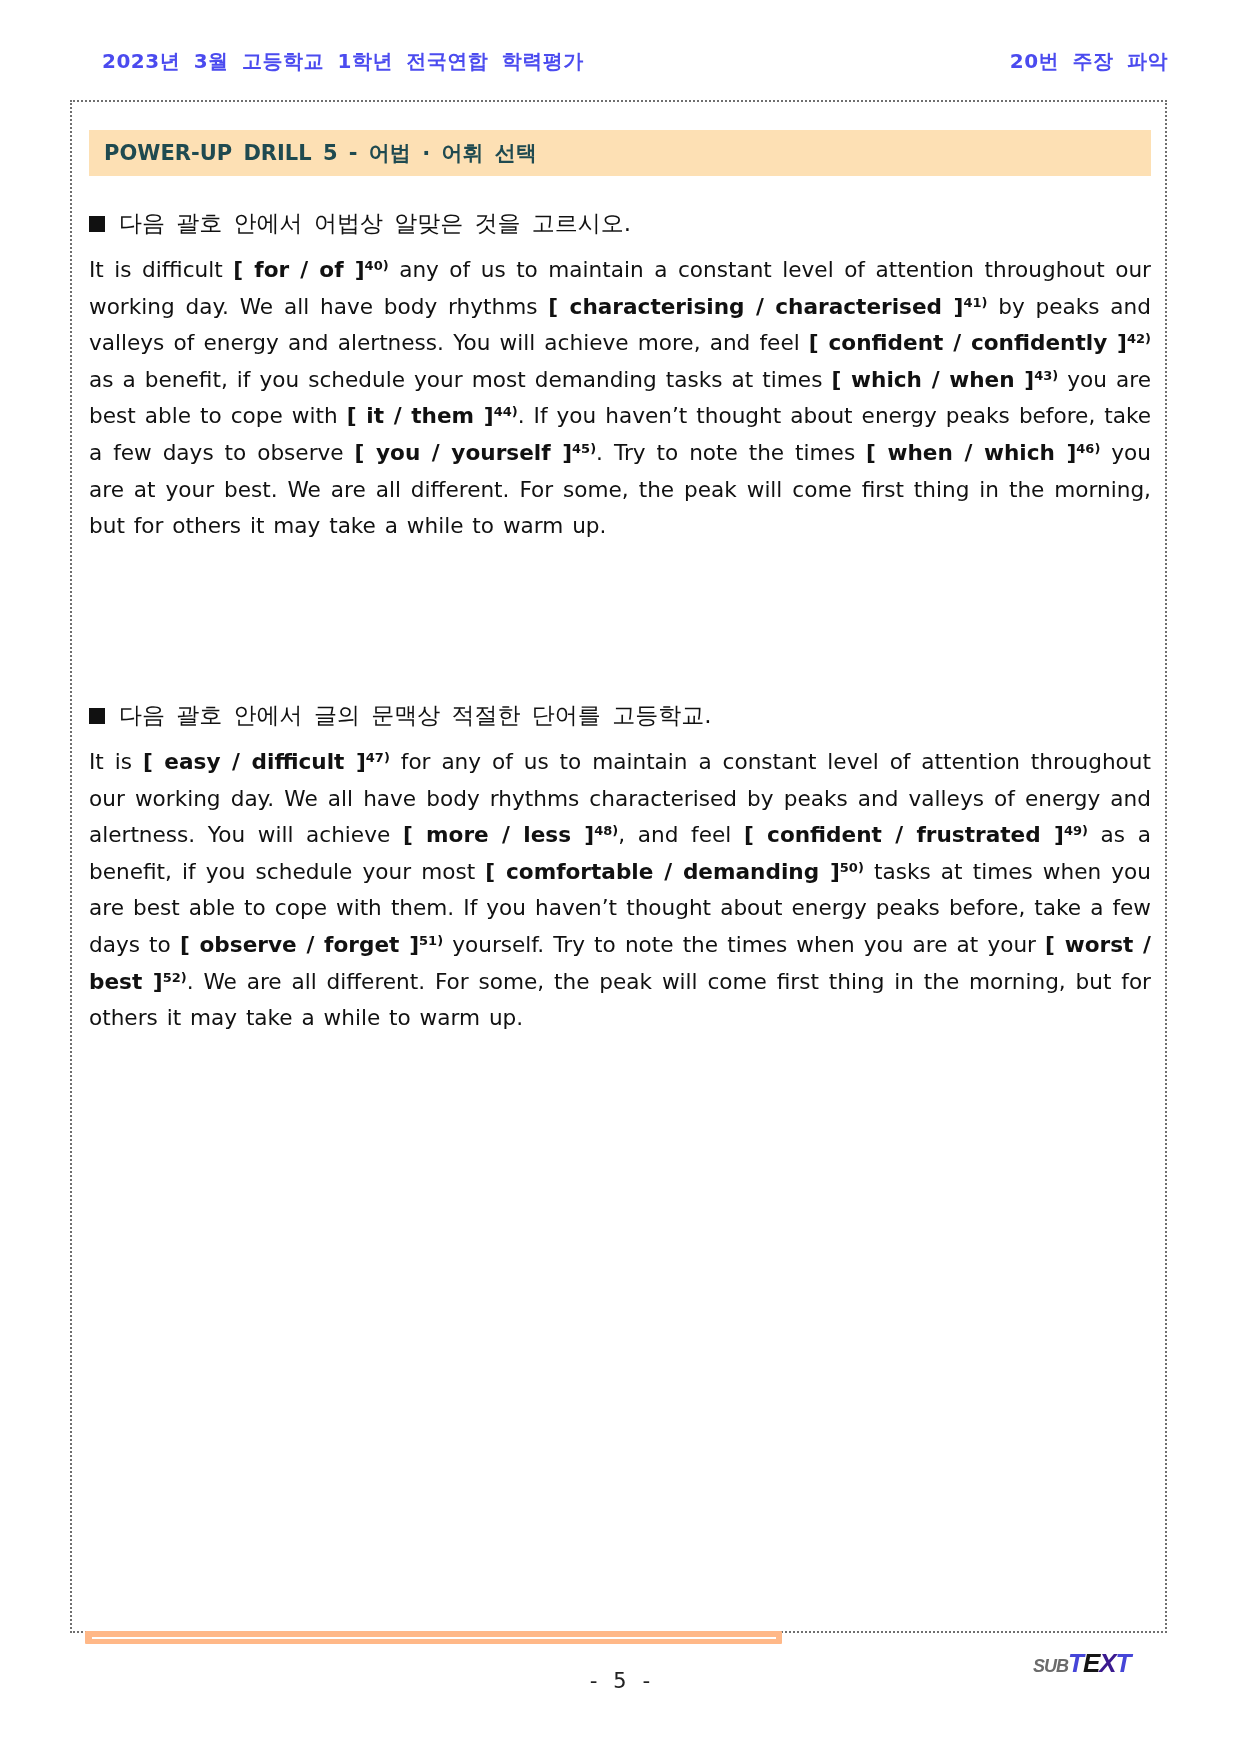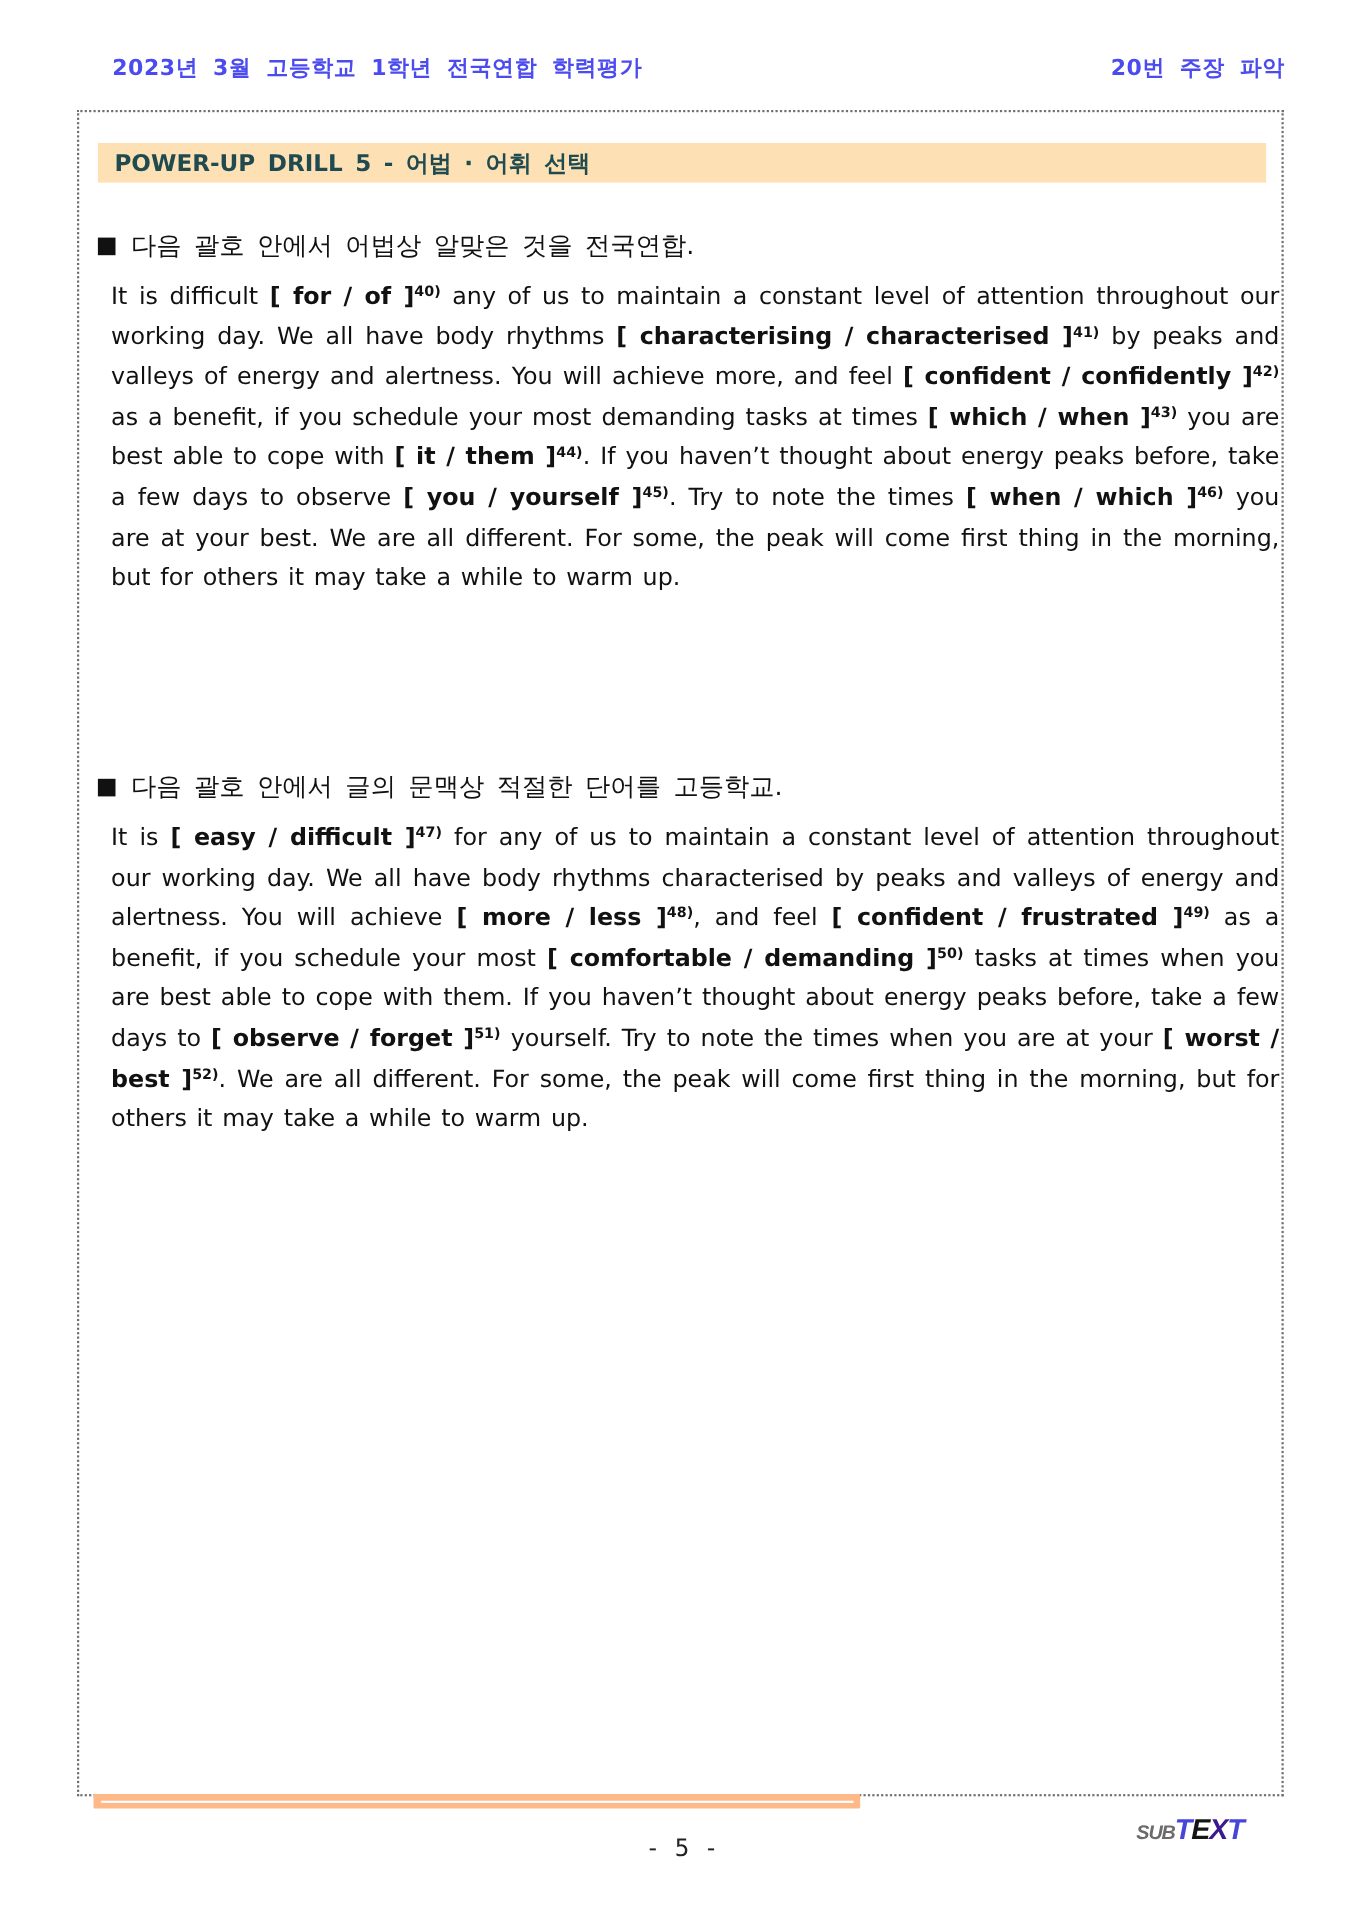--- a/index.html
+++ b/index.html
@@ -7,33 +7,33 @@
          font-family: "DejaVu Sans", "Liberation Sans", sans-serif; color: #111; }
 
   .hdr { position: absolute; top: 48px; font-size: 20px; font-weight: bold; color: #4b4bef;
          letter-spacing: 0.5px; word-spacing: 6px; white-space: nowrap; margin-left: 12px; }
   .hdr-left { left: 90px; }
   .hdr-right { right: 72px; }
 
   .frame { position: absolute; left: 70px; top: 100px; width: 1097px; height: 1533px;
            border: 2px dotted #6f6f6f; border-right-width: 2px; box-sizing: border-box; }
 
-  .title-bar { position: absolute; left: 89px; top: 130px; width: 1062px; height: 36px;
+  .title-bar { position: absolute; left: 89px; top: 130px; width: 1062px; height: 46px;
                background: #fde0b4; box-sizing: border-box; padding-left: 15px;
                display: flex; align-items: center; }
   .title-bar span { font-size: 21px; font-weight: bold; color: #1f4a50; word-spacing: 4px;
                     white-space: nowrap; }
 
   .instr { position: absolute; left: 89px; font-size: 23px; color: #111; white-space: nowrap;
            word-spacing: 4px; display: flex; align-items: center; }
   .instr .sq { display: inline-block; width: 16px; height: 16px; background: #111; margin-right: 14px; }
 
   .para { position: absolute; left: 89px; width: 1062px; font-size: 21.6px; line-height: 36.6px;
           text-align: justify; text-align-last: left; color: #111; word-spacing: 2px;
-          font-family: "DejaVu Sans", sans-serif; margin-left: 12px; }
+          font-family: "DejaVu Sans", sans-serif; }
   .para b { font-weight: bold; }
   .para sup { font-size: 13px; vertical-align: 7px; line-height: 0; font-weight: bold; }
 
   .foot-bar { position: absolute; left: 85px; top: 1631px; width: 697px; height: 13px;
               background: #ffb888; border-radius: 1px; }
   .foot-bar::after { content: ""; position: absolute; left: 7px; right: 6px; top: 6px; height: 1.5px; background: #ffffff; }
 
   .page-num { position: absolute; left: 0; width: 1240px; top: 1668px; text-align: center;
               font-size: 22px; color: #222; font-family: "DejaVu Sans Mono", monospace; }
 
@@ -52,21 +52,21 @@
 <div class="hdr hdr-right">20번 주장 파악</div>
 
 <div class="frame"></div>
 
 <div class="title-bar">
   <span>POWER-UP DRILL 5 - 어법 · 어휘 선택</span>
 </div>
 
 <div class="instr" style="top:208px;">
   <span class="sq"></span>
-  <span>다음 괄호 안에서 어법상 알맞은 것을 전국연합.</span>
+  <span>다음 괄호 안에서 어법상 알맞은 것을 고르시오.</span>
 </div>
 <div class="para" style="top:252px;">It is difficult <b>[ for / of ]</b><sup>40)</sup> any of us to maintain a constant level of attention throughout our working day. We all have body rhythms <b>[ characterising / characterised ]</b><sup>41)</sup> by peaks and valleys of energy and alertness. You will achieve more, and feel <b>[ confident / confidently ]</b><sup>42)</sup> as a benefit, if you schedule your most demanding tasks at times <b>[ which / when ]</b><sup>43)</sup> you are best able to cope with <b>[ it / them ]</b><sup>44)</sup>. If you haven’t thought about energy peaks before, take a few days to observe <b>[ you / yourself ]</b><sup>45)</sup>. Try to note the times <b>[ when / which ]</b><sup>46)</sup> you are at your best. We are all different. For some, the peak will come first thing in the morning, but for others it may take a while to warm up.</div>
 
 <div class="instr" style="top:700px;">
   <span class="sq"></span>
   <span>다음 괄호 안에서 글의 문맥상 적절한 단어를 고등학교.</span>
 </div>
 <div class="para" style="top:744px;">It is <b>[ easy / difficult ]</b><sup>47)</sup> for any of us to maintain a constant level of attention throughout our working day. We all have body rhythms characterised by peaks and valleys of energy and alertness. You will achieve <b>[ more / less ]</b><sup>48)</sup>, and feel <b>[ confident / frustrated ]</b><sup>49)</sup> as a benefit, if you schedule your most <b>[ comfortable / demanding ]</b><sup>50)</sup> tasks at times when you are best able to cope with them. If you haven’t thought about energy peaks before, take a few days to <b>[ observe / forget ]</b><sup>51)</sup> yourself. Try to note the times when you are at your <b>[ worst / best ]</b><sup>52)</sup>. We are all different. For some, the peak will come first thing in the morning, but for others it may take a while to warm up.</div>
 
 <div class="foot-bar"></div>

